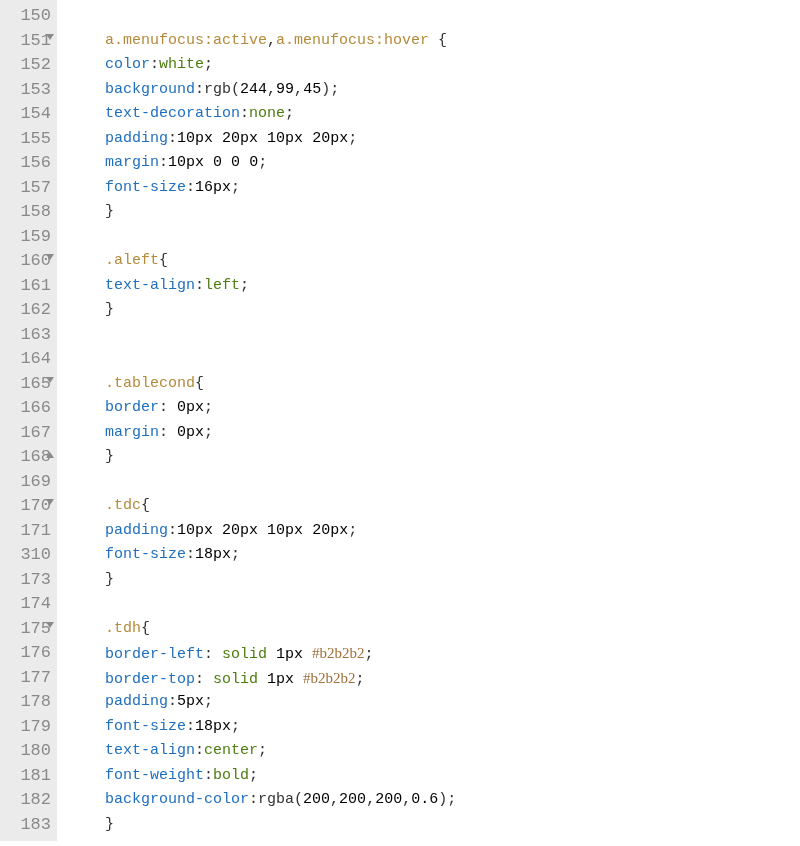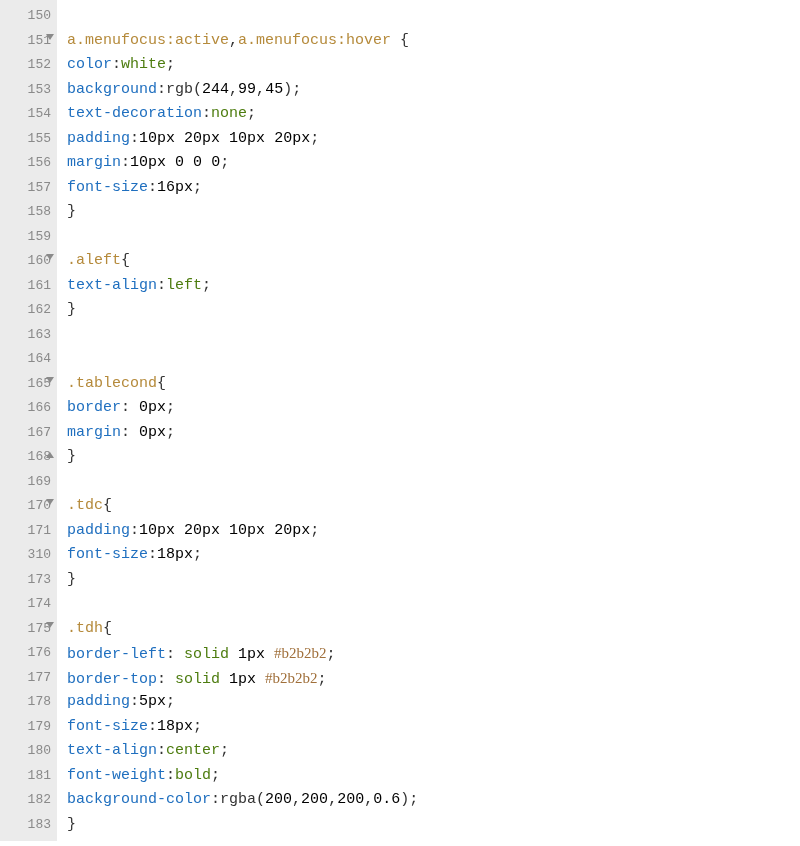--- a/index.html
+++ b/index.html
@@ -14,21 +14,21 @@
     display: flex;
     width: 100%;
   }
   .gutter {
     background: #ebebeb;
     color: #8a8a8a;
     text-align: right;
     padding: 4px 6px 4px 10px;
     user-select: none;
     flex-shrink: 0;
-    font-size: 13px;
+    font-size: 17px;
     line-height: 24.5px;
     width: 57px;
   }
   .gutter-line {
     position: relative;
     height: 24.5px;
   }
   .fold {
     position: absolute;
     right: -3px;
@@ -43,21 +43,21 @@
     border-top: none;
     border-bottom: 6px solid #8a8a8a;
     top: 7px;
   }
   .code {
     padding: 4px 0 4px 10px;
     line-height: 24.5px;
     white-space: pre;
     flex: 1;
   }
-  .code-line { height: 24.5px; }
+  .code-line { height: 24.5px; margin-left: 38px; }
   .tag      { color: #b58a3b; }
   .class    { color: #b58a3b; }
   .pseudo   { color: #b58a3b; }
   .punct    { color: #333; }
   .prop     { color: #1f6fbf; }
   .valkw    { color: #4d7c0f; }
   .num      { color: #000000; }
   .ident    { color: #333; }
   .hex      { color: #a06f3a; font-family: Liberation Serif, serif; }
   .func     { color: #333; }

